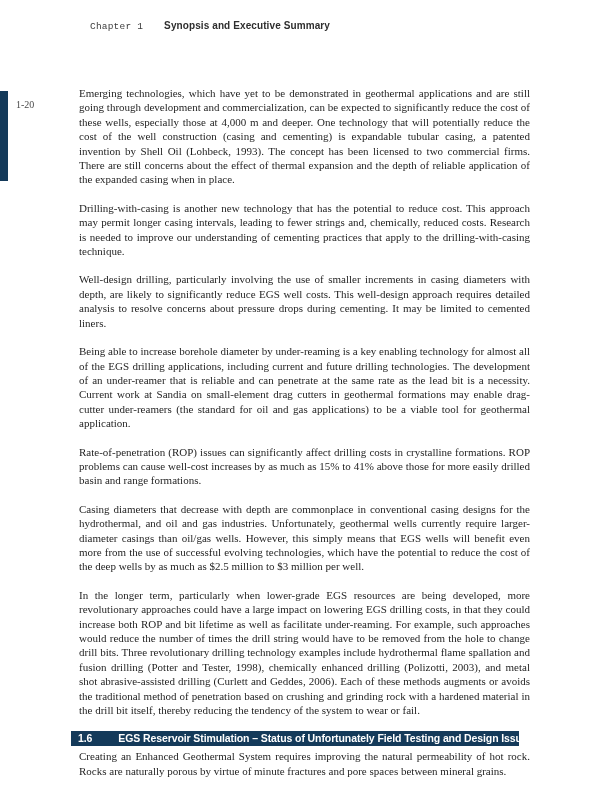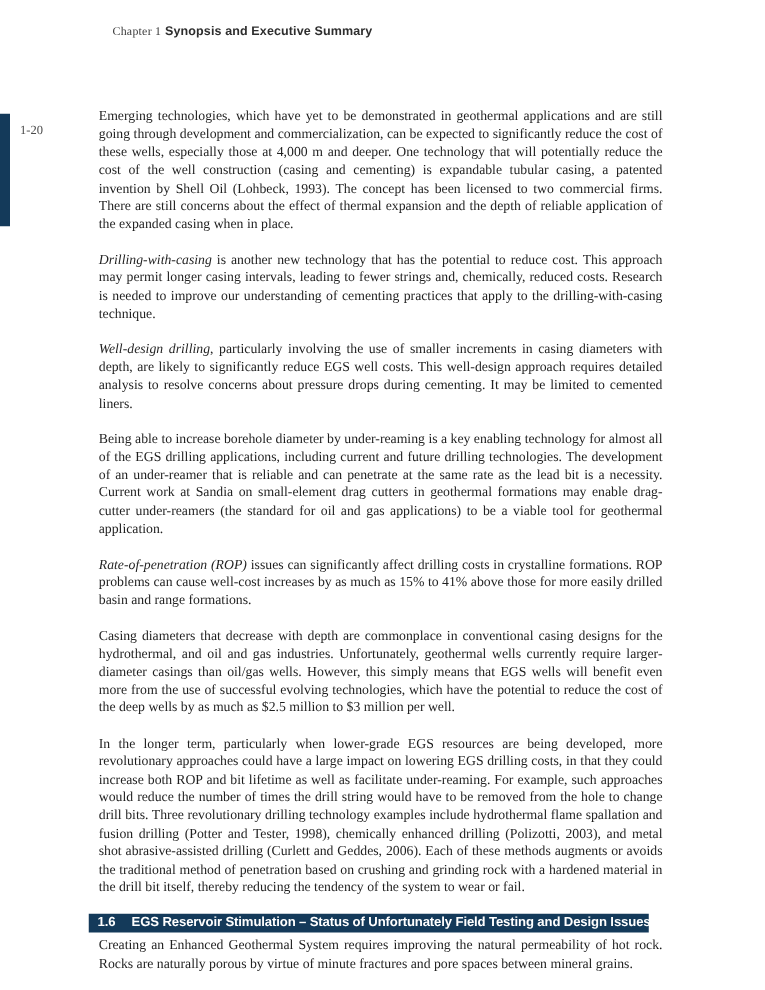--- a/index.html
+++ b/index.html
@@ -14,31 +14,31 @@
     overflow: hidden;
   }
   
   .running-header {
     position: absolute;
     top: 15px;
     left: 90px;
     white-space: nowrap;
   }
   .chapter-label {
-    font-family: Liberation Serif, serif;
+    font-family: Liberation Mono, monospace;
     font-size: 9.5px;
     color: #3c3c3c;
     letter-spacing: 0.2px;
   }
   .chapter-title {
     font-family: "Liberation Sans", sans-serif;
     font-size: 10px;
     font-weight: 600;
     color: #2e2e2e;
-    margin-left: 3px;
+    margin-left: 21px;
     letter-spacing: 0.1px;
   }
   
   .left-bar {
     position: absolute;
     left: 0;
     top: 91px;
     width: 8px;
     height: 90px;
     background: #143a5a;
@@ -57,38 +57,38 @@
     left: 79px;
     top: 86px;
     width: 451px;
   }
   .para {
     font-size: 11px;
     line-height: 14.4px;
     text-align: justify;
     margin: 0 0 14px 0;
   }
-  .para .lead { font-style: italic; }
+  .para .lead { }
   
   .section-bar {
     box-sizing: border-box;
     margin: 1px 0 3px -8px;
     width: 448px;
     height: 15px;
     background: #143a5a;
     color: #ffffff;
     font-family: "Liberation Sans", sans-serif;
     font-size: 10.5px;
     font-weight: 700;
     line-height: 15px;
     padding-left: 7px;
     white-space: nowrap;
     letter-spacing: -0.1px;
   }
-  .section-bar .sec-num { margin-right: 13px; }
+  .section-bar .sec-num { margin-right: 26px; }
   .closing { margin-bottom: 7px; }
 </style>
 </head>
 <body>
 
 <div class="page">
 
   <div class="running-header">
     <span class="chapter-label">Chapter 1</span><span class="chapter-title">Synopsis and Executive Summary</span>
   </div>

